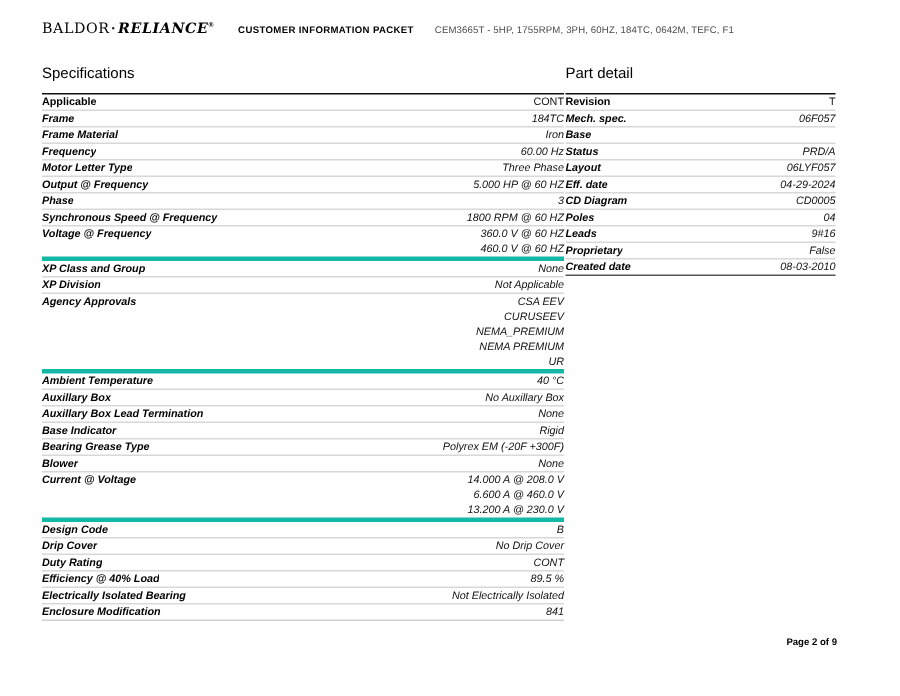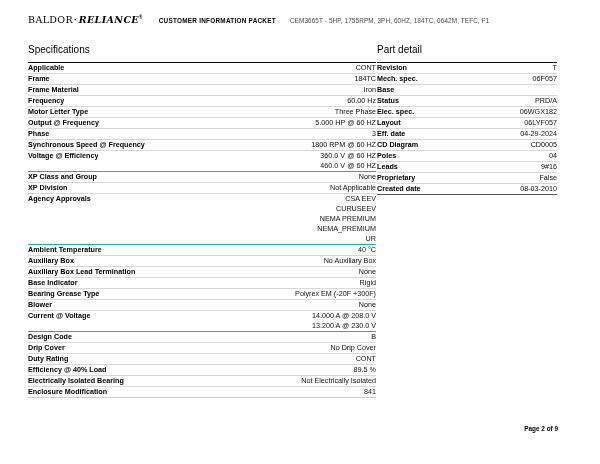--- a/index.html
+++ b/index.html
@@ -36,23 +36,23 @@
   .col-title { font-size:10px; font-weight:normal; padding-bottom:7px; }
 
   .rows { border-top:1.6px solid #101010; }
   .spec-col .rows { border-bottom:1px solid #cfcfcf; }
   .part-col .rows { border-bottom:1.2px solid #555; }
 
   .row {
     display:flex; justify-content:space-between; align-items:center;
     height:10px; line-height:10px; font-size:7.2px;
   }
-  .row + .row { border-top:1px solid #d8d8d8; }
+  .row + .row { border-top:1px solid #d8d8d8;font-style:italic; }
   .row.cont { border-top:none; }
-  .row.sect { border-top:1px solid #14b8a6;justify-content:space-between; }
+  .row.sect { border-top:3px solid #14b8a6;justify-content:space-between; }
   .row .lbl { font-weight:bold; white-space:nowrap; overflow:hidden; }
   .row .val { text-align:right; white-space:nowrap; color:#111; }
 
   
   .footer {
     position:absolute; right:42px; top:425px;
     font-size:6.4px; font-weight:bold;
   }
 </style>
 </head>
@@ -106,21 +106,21 @@
           <span class="lbl">Phase</span>
           <span class="val">3</span>
         </div>
 
         <div class="row">
           <span class="lbl">Synchronous Speed @ Frequency</span>
           <span class="val">1800 RPM @ 60 HZ</span>
         </div>
 
         <div class="row">
-          <span class="lbl">Voltage @ Efficiency</span>
+          <span class="lbl">Voltage @ Frequency</span>
           <span class="val">360.0 V @ 60 HZ</span>
         </div>
 
         <div class="row cont">
           <span class="lbl"></span>
           <span class="val">460.0 V @ 60 HZ</span>
         </div>
 
         <div class="row sect">
           <span class="lbl">XP Class and Group</span>
@@ -137,26 +137,26 @@
           <span class="val">CSA EEV</span>
         </div>
 
         <div class="row cont">
           <span class="lbl"></span>
           <span class="val">CURUSEEV</span>
         </div>
 
         <div class="row cont">
           <span class="lbl"></span>
+          <span class="val">NEMA_PREMIUM</span>
+        </div>
+
+        <div class="row cont">
+          <span class="lbl"></span>
           <span class="val">NEMA PREMIUM</span>
-        </div>
-
-        <div class="row cont">
-          <span class="lbl"></span>
-          <span class="val">NEMA_PREMIUM</span>
         </div>
 
         <div class="row cont">
           <span class="lbl"></span>
           <span class="val">UR</span>
         </div>
 
         <div class="row sect">
           <span class="lbl">Ambient Temperature</span>
           <span class="val">40 °C</span>
@@ -185,20 +185,24 @@
         <div class="row">
           <span class="lbl">Blower</span>
           <span class="val">None</span>
         </div>
 
         <div class="row">
           <span class="lbl">Current @ Voltage</span>
           <span class="val">14.000 A @ 208.0 V</span>
         </div>
 
+        <div class="row cont">
+          <span class="lbl"></span>
+          <span class="val">6.600 A @ 460.0 V</span>
+        </div>
 
         <div class="row cont">
           <span class="lbl"></span>
           <span class="val">13.200 A @ 230.0 V</span>
         </div>
 
         <div class="row sect">
           <span class="lbl">Design Code</span>
           <span class="val">B</span>
         </div>
@@ -248,24 +252,20 @@
         <div class="row">
           <span class="lbl">Base</span>
           <span class="val"></span>
         </div>
 
         <div class="row">
           <span class="lbl">Status</span>
           <span class="val">PRD/A</span>
         </div>
 
-        <div class="row">
-          <span class="lbl">Elec. spec.</span>
-          <span class="val">06WGX182</span>
-        </div>
 
         <div class="row">
           <span class="lbl">Layout</span>
           <span class="val">06LYF057</span>
         </div>
 
         <div class="row">
           <span class="lbl">Eff. date</span>
           <span class="val">04-29-2024</span>
         </div>

